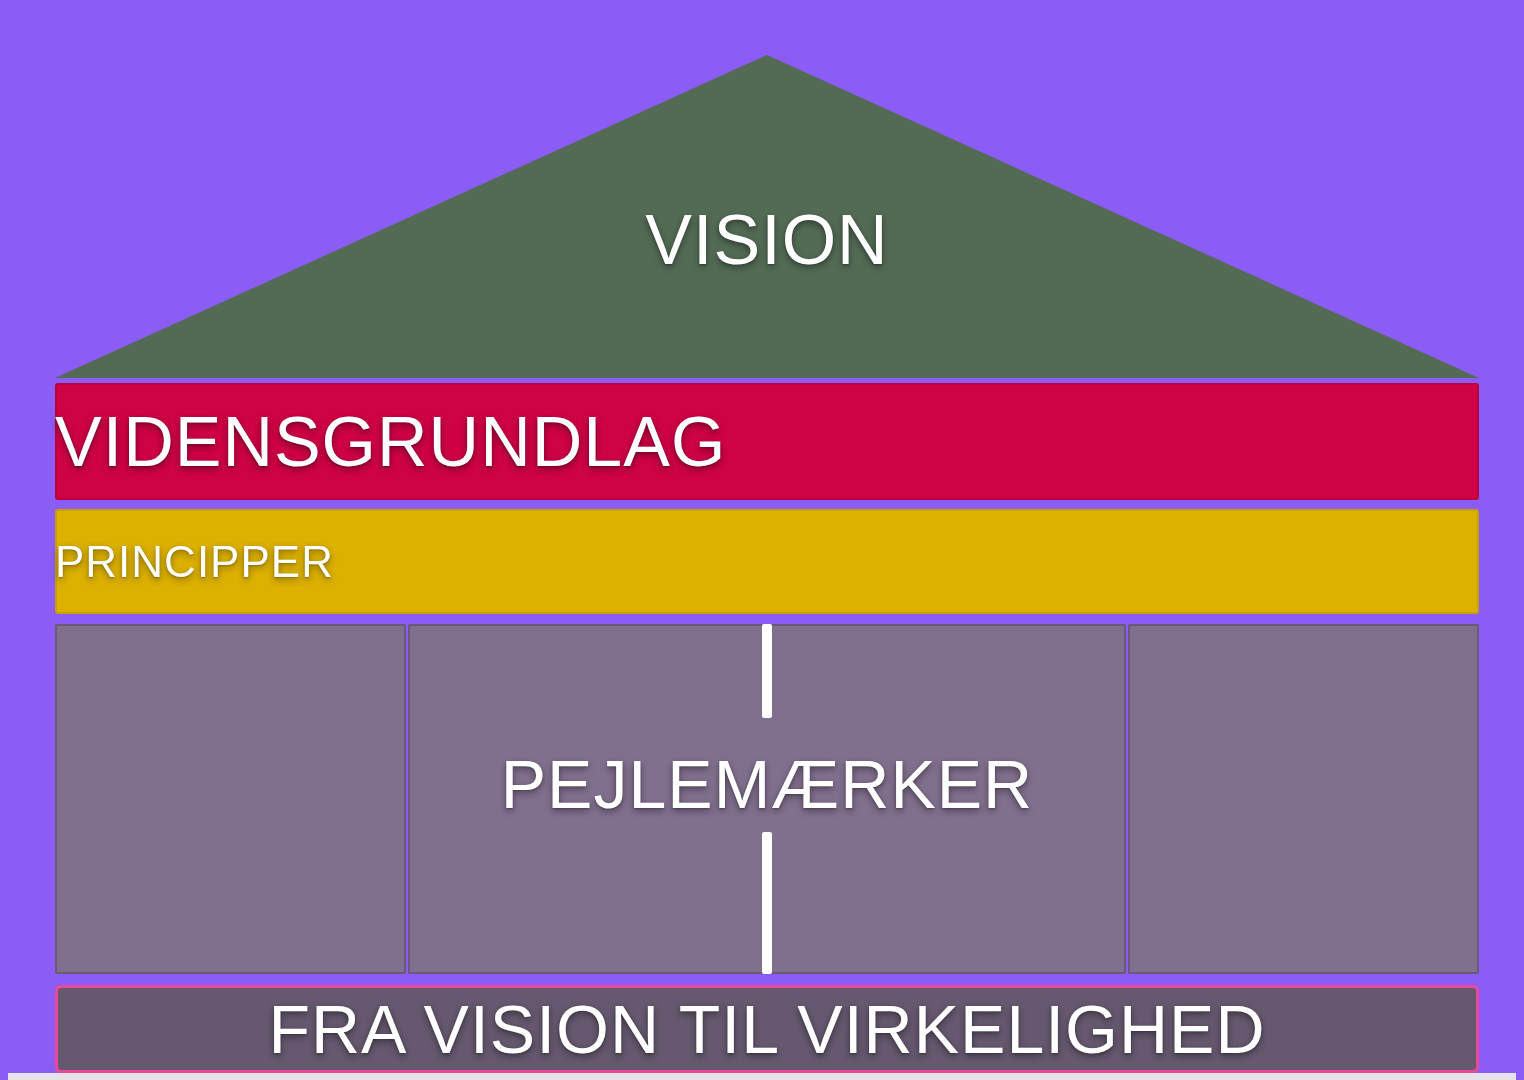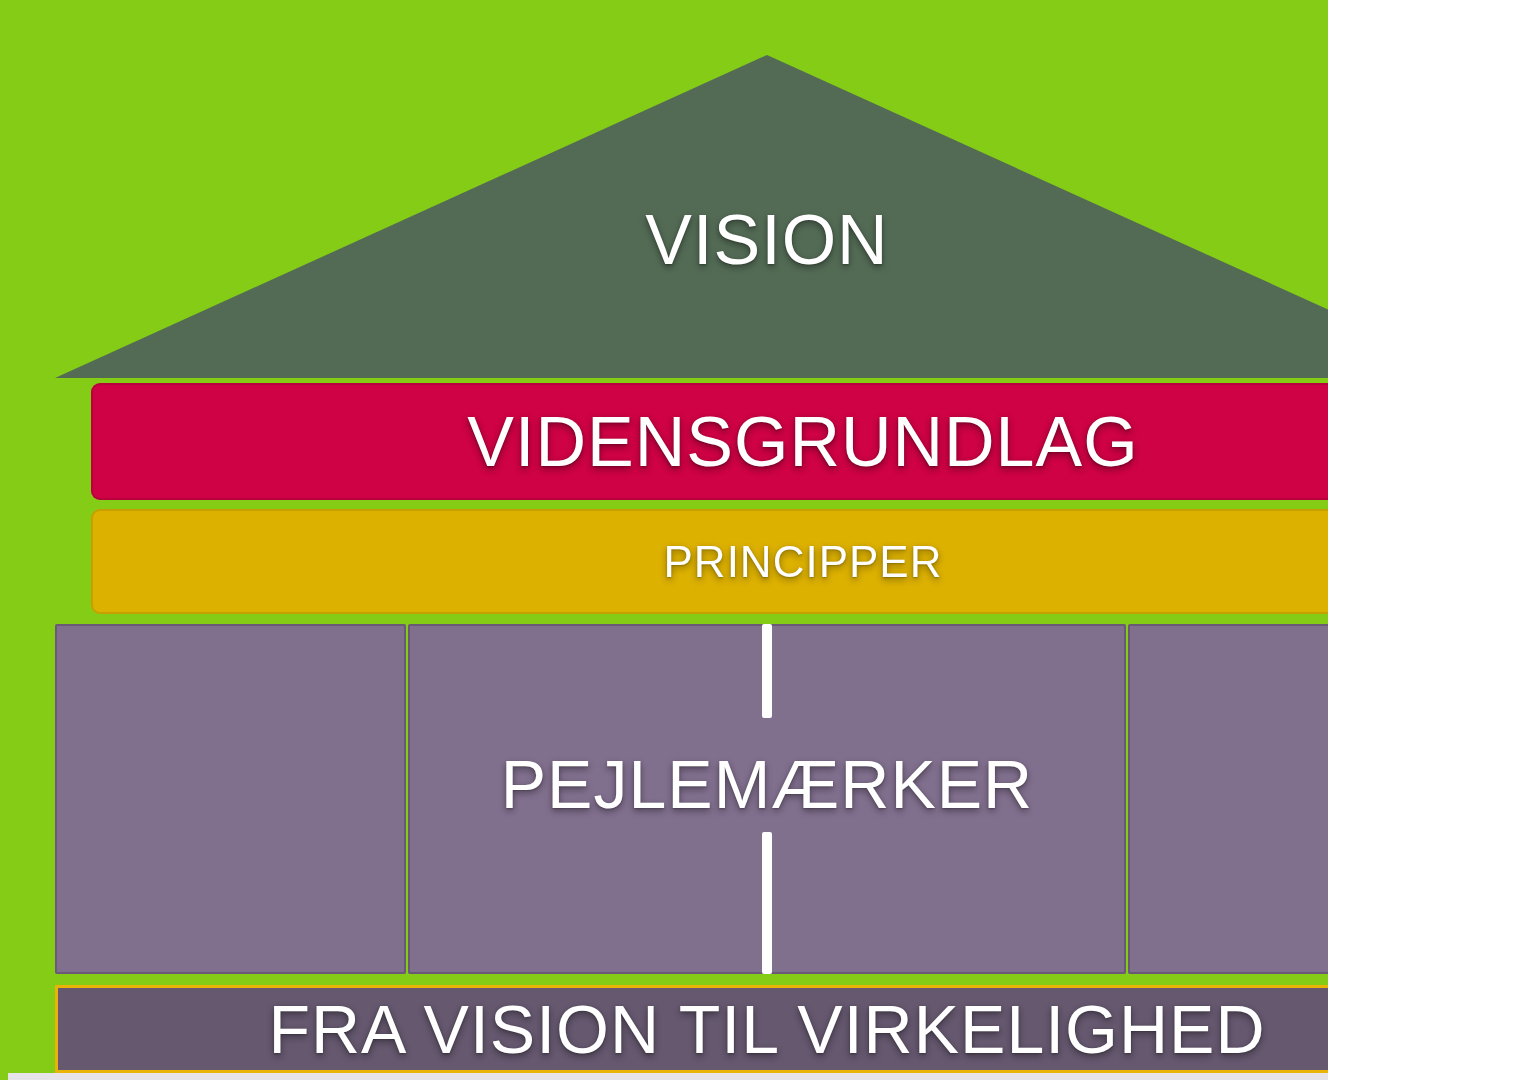--- a/index.html
+++ b/index.html
@@ -3,23 +3,23 @@
 <meta charset="utf-8">
 <style>
   html, body {
     margin: 0;
     padding: 0;
     background: #ffffff;
     font-family: "Liberation Sans", "DejaVu Sans", sans-serif;
   }
   .stage {
     position: relative;
-    width: 1328px;
+    width: 1524px;
     height: 1080px;
-    background: #84cc16;
+    background: #8b5cf6;
     overflow: hidden;
     text-decoration: underline;
   }
   .label {
     color: #ffffff;
     letter-spacing: 1px;
     white-space: nowrap;
     text-shadow: 0 3px 7px rgba(0,0,0,0.40), 0 1px 2px rgba(0,0,0,0.25);
   }
 
@@ -43,24 +43,23 @@
     line-height: 70px;
   }
 
   
   .band {
     position: absolute;
     left: 55px;
     width: 1424px;
     display: flex;
     align-items: center;
-    justify-content: center;
-    border-radius: 9px;
+    justify-content: flex-start;
+    border-radius: 3px;
     box-shadow: inset 0 0 0 2px rgba(0,0,0,0.10);
-    margin-left: 36px;
   }
   .band-red {
     top: 383px;
     height: 117px;
     background: #ce0244;
   }
   .band-red .label { font-size: 70px; line-height: 70px; }
   .band-yellow {
     top: 509px;
     height: 105px;
@@ -108,22 +107,22 @@
   .divider-bottom { top: 208px; height: 142px; }
 
   
   .base-bar {
     position: absolute;
     left: 55px;
     top: 985px;
     width: 1424px;
     height: 88px;
     background: #65586f;
-    border: 3px solid #eab308;
-    border-radius: 0;
+    border: 3px solid #ec4899;
+    border-radius: 6px;
     box-sizing: border-box;
     display: flex;
     align-items: center;
     justify-content: center;
   }
   .base-bar .label { font-size: 68px; line-height: 68px; }
 
   
   .shadow-strip {
     position: absolute;

